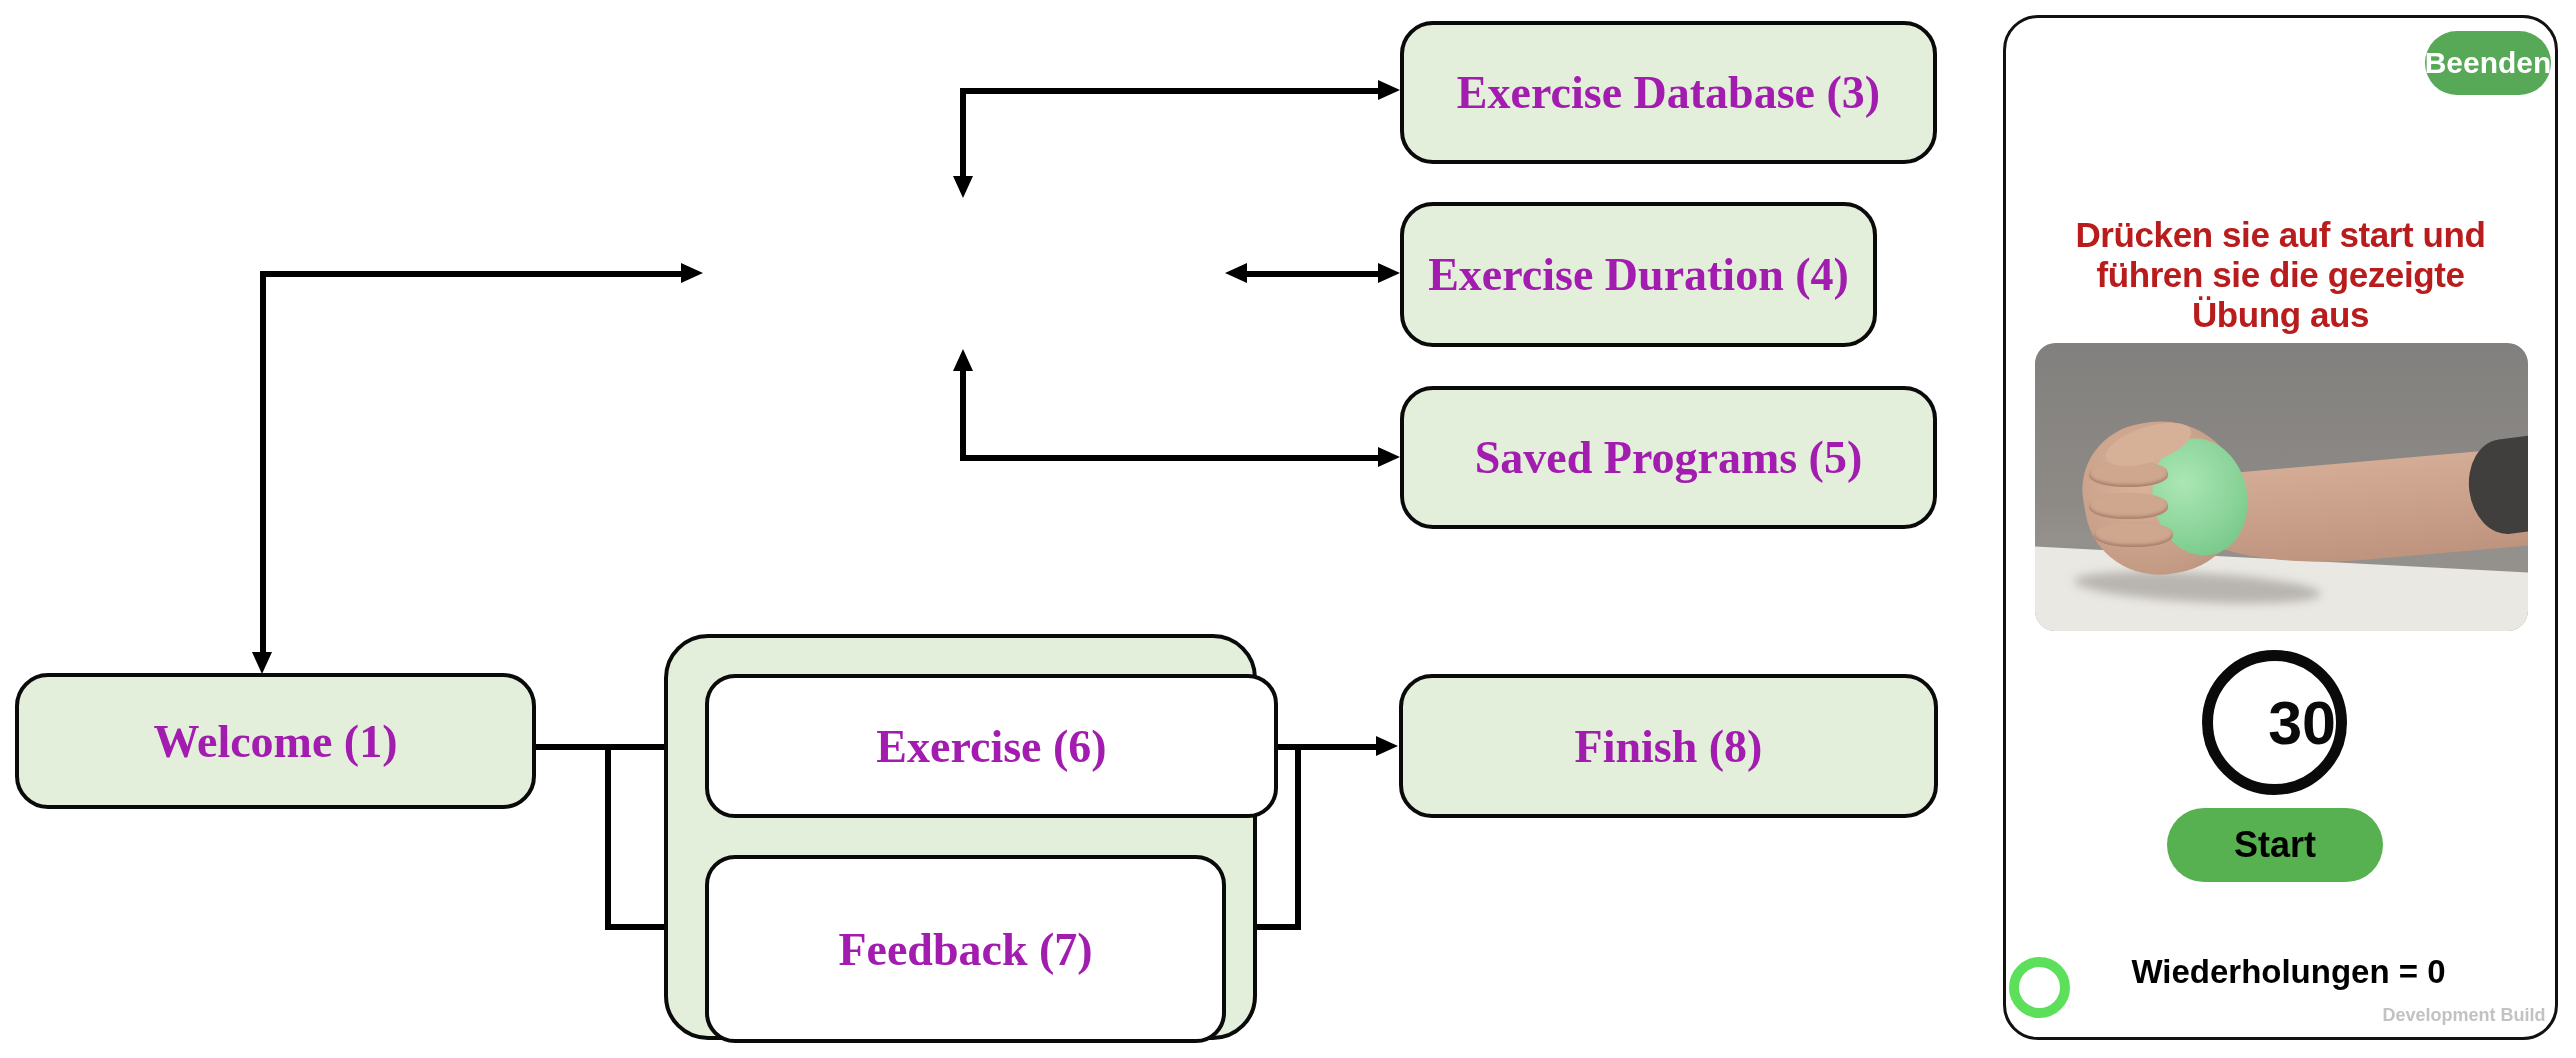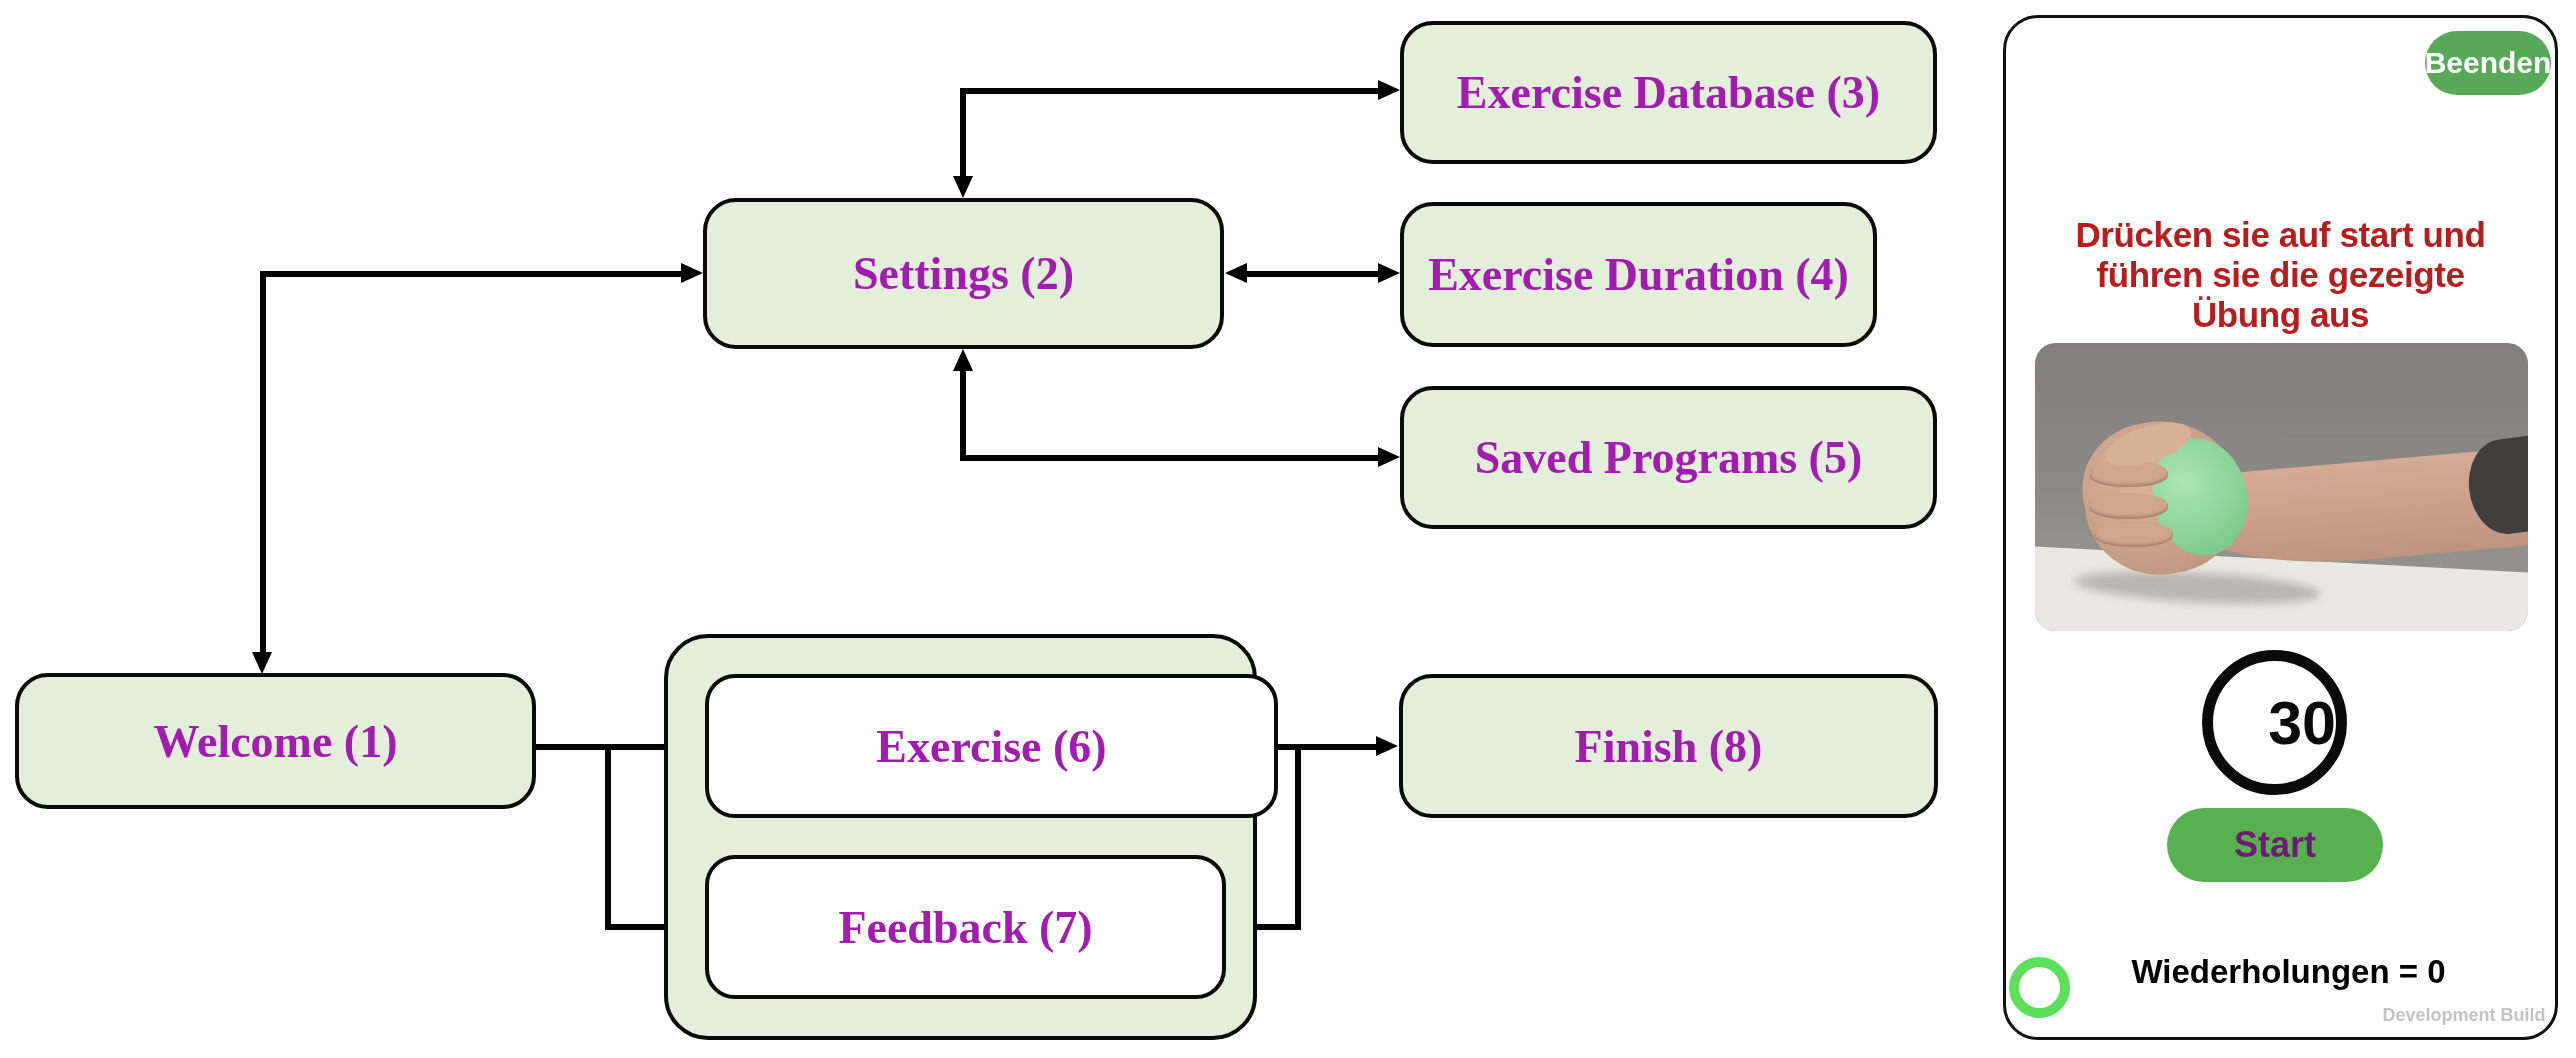--- a/index.html
+++ b/index.html
@@ -46,21 +46,21 @@
            background:radial-gradient(circle at 35% 35%,#abe6b4,#84d094 65%,#6fbf83);}
   .ph-finger{width:16%;height:9%;background:#cfa78f;border-radius:45%;
              box-shadow:inset 0 -2.4px 3.1px rgba(130,90,70,.5);}
   .f1{left:11%;top:41%;} .f2{left:11%;top:52%;} .f3{left:12%;top:62%;}
   .ph-thumb{left:14%;top:29%;width:18%;height:12%;background:#d7b098;border-radius:50%;
             transform:rotate(-18deg);}
   .counter{position:absolute;left:196px;top:632px;width:145px;height:145px;box-sizing:border-box;
            border:11.8px solid #0a0a0a;border-radius:50%;display:flex;align-items:center;
            justify-content:flex-end;font-weight:bold;font-size:61px;color:#0a0a0a;}
   .start-btn{position:absolute;left:161px;top:790px;width:216px;height:74px;background:#58b151;
-             border:none;border-radius:37px;color:#701a75;font-weight:bold;font-size:36px;
+             border:none;border-radius:37px;color:#000000;font-weight:bold;font-size:36px;
              font-family:"Liberation Sans",sans-serif;display:flex;align-items:center;justify-content:center;}
   .ring{position:absolute;left:3.1px;top:939px;width:61px;height:61px;box-sizing:border-box;
         border:10.2px solid #5ce05c;border-radius:50%;}
   .reps{position:absolute;left:31px;top:934px;width:503px;text-align:center;color:#000;
         font-weight:bold;font-size:33px;line-height:39px;}
   .watermark{position:absolute;right:9.4px;bottom:11px;font-size:18px;font-weight:600;
              color:#c2c2c2;text-shadow:0.8px 0.8px 0 #ffffff;}
 </style>
 </head>
 <body>
@@ -96,36 +96,33 @@
   <div class="ah r" style="left:1376px;top:736px;"></div>
   <div class="seg" style="left:1295px;top:744px;width:5.5px;height:186px;"></div>
   <div class="seg" style="left:1248px;top:924px;width:52px;height:5.5px;"></div>
   <div class="ah l" style="left:1226px;top:916px;"></div>
 
   <div class="group" style="left:664px;top:634px;width:593px;height:406px;"></div>
 
   <div class="node" style="left:15px;top:673px;width:521px;height:136px;">
     <span>Welcome (1)</span>
   </div>
-  <div class="node" style="left:703px;top:198px;width:521px;height:151px;">
-    <span>Settings (2)</span>
-  </div>
   <div class="node" style="left:1400px;top:21px;width:537px;height:143px;">
     <span>Exercise Database (3)</span>
   </div>
   <div class="node" style="left:1400px;top:202px;width:477px;height:145px;">
     <span>Exercise Duration (4)</span>
   </div>
   <div class="node" style="left:1400px;top:386px;width:537px;height:143px;">
     <span>Saved Programs (5)</span>
   </div>
   <div class="node white" style="left:705px;top:674px;width:573px;height:144px;">
     <span>Exercise (6)</span>
   </div>
-  <div class="node white" style="left:705px;top:855px;width:521px;height:144px;">
+  <div class="node white" style="left:705px;top:855px;width:521px;height:188px;">
     <span>Feedback (7)</span>
   </div>
   <div class="node" style="left:1399px;top:674px;width:539px;height:144px;">
     <span>Finish (8)</span>
   </div>
 </div>
 
 <div class="phone">
 
   <button class="quit-btn">

